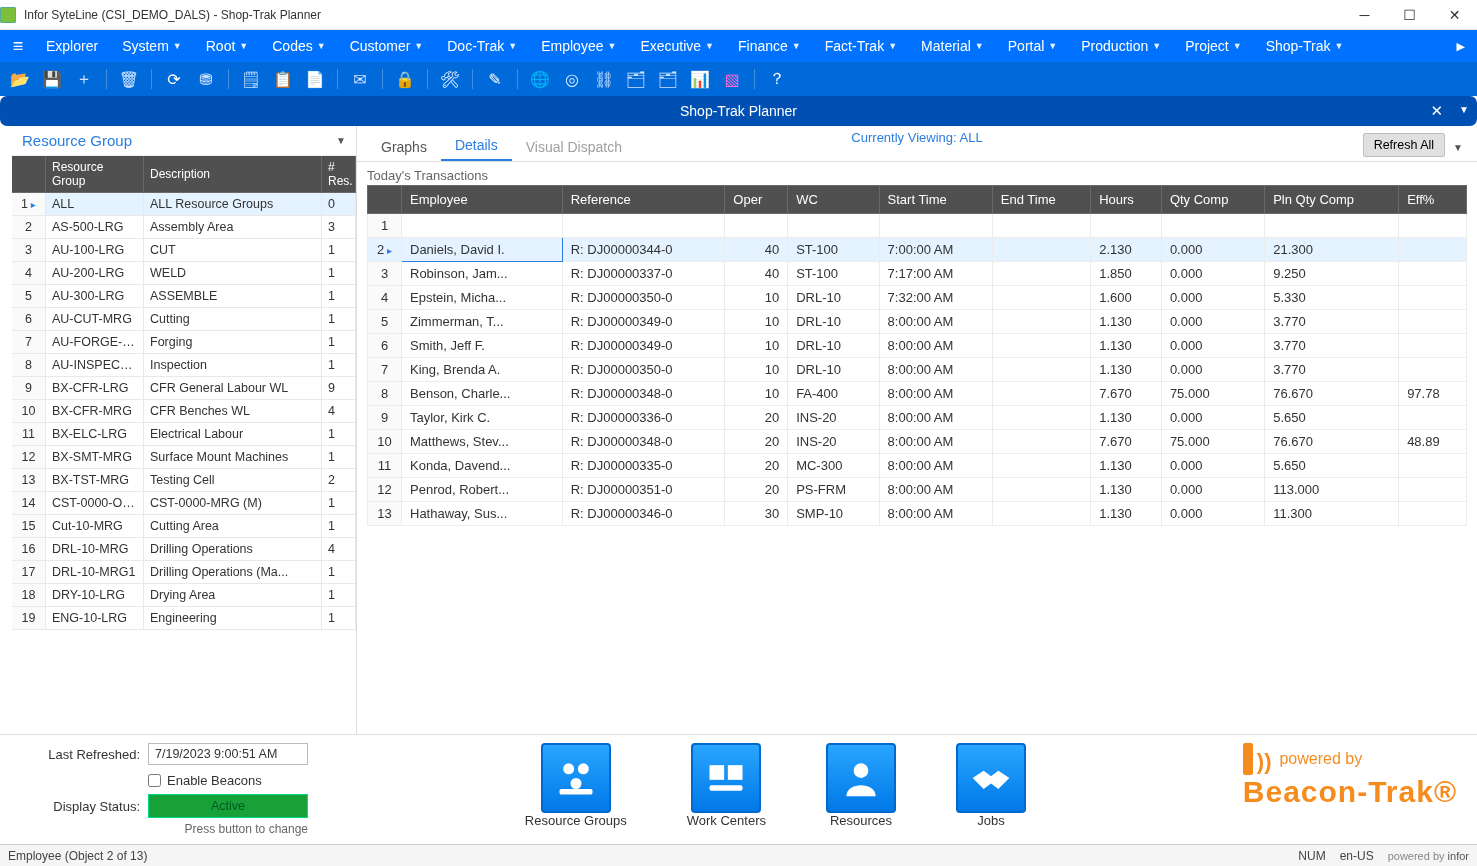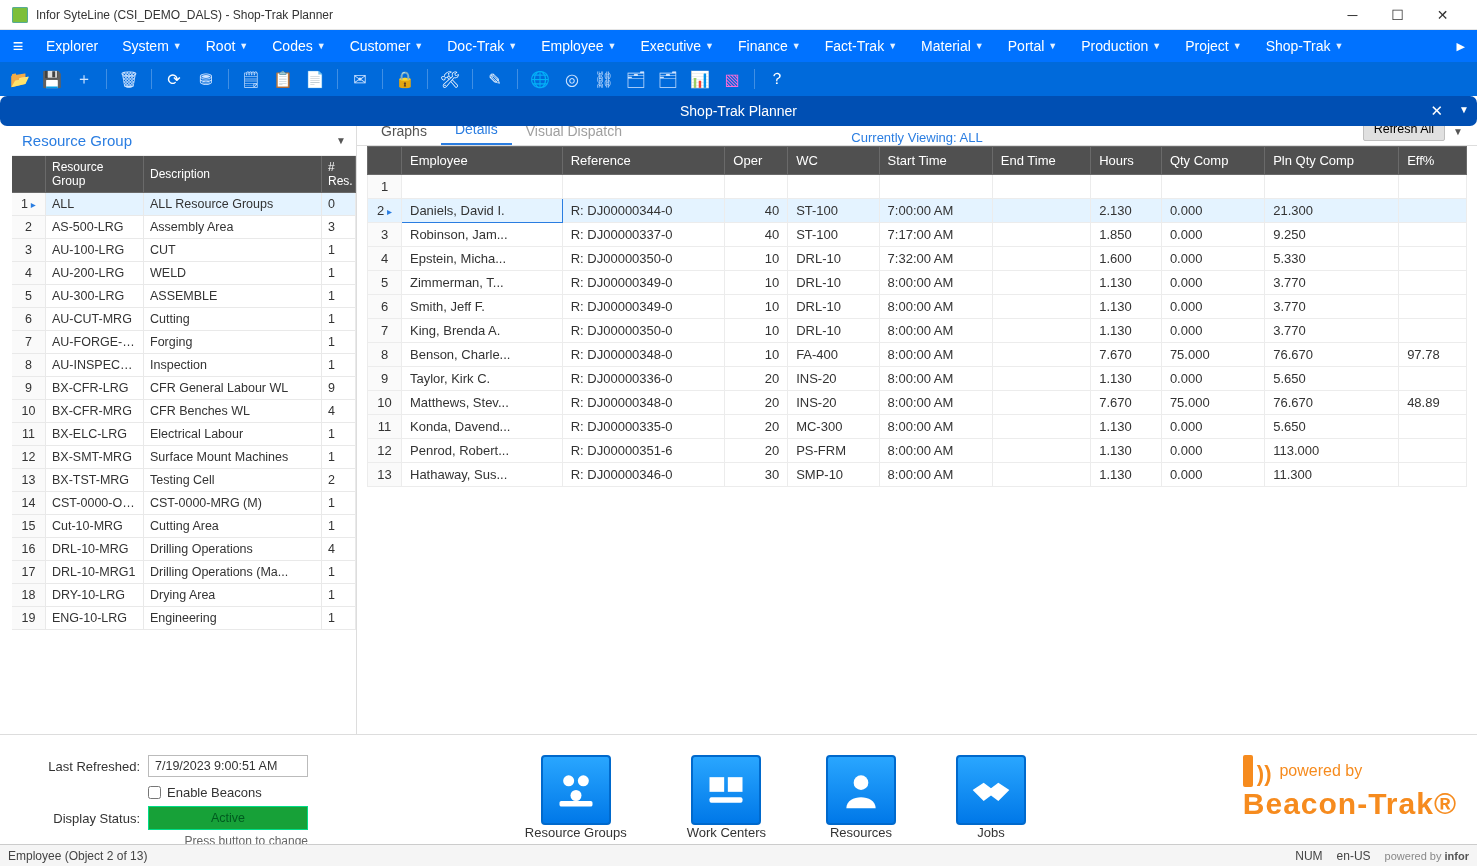--- a/index.html
+++ b/index.html
@@ -1,19 +1,19 @@
 <!DOCTYPE html>
 <html><head>
   <meta charset="utf-8">
   <style>
     * { box-sizing: border-box; margin: 0; padding: 0; font-family: "Segoe UI", Arial, sans-serif; }
     body { width:1477px; height:866px; overflow:hidden; background:#fff; display:flex; flex-direction:column; font-size:13px; color:#333; }
 
     
-    .titlebar { height:30px; display:flex; align-items:center; padding:0 12px; background:#fff; border-bottom:1px solid #e5e5e5;text-align:right; }
+    .titlebar { height:30px; display:flex; align-items:center; padding:0 0; background:#fff; border-bottom:1px solid #e5e5e5;text-align:right; }
     .titlebar .app-ico { width:16px; height:16px; background:#7cbf3a; border-radius:2px; margin-right:8px; box-shadow: inset 0 0 0 1px #5a9; }
     .titlebar .title { flex:0 0 auto; font-size:12px;}
     .titlebar .spacer { flex:1; }
     .titlebar .win-btn { width:45px; height:30px; display:flex; align-items:center; justify-content:center; font-size:14px; color:#333; }
 
     
     .menubar { height:32px; background:#0072ff; display:flex; align-items:center; color:#fff; font-size:14px; padding: 0 2px; }
     .menubar .hamburger { width:32px; text-align:center; font-size:18px;}
     .menubar .menu-item { padding:0 12px; display:flex; align-items:center; height:100%; cursor:pointer;}
     .menubar .menu-item .caret { margin-left:4px; font-size:9px; opacity:.9; }
@@ -42,41 +42,41 @@
     .grid-head > div { background:#505050; color:#fff; font-size:12px; padding:4px 6px; border-right:1px solid #6a6a6a; border-bottom:1px solid #6a6a6a; display:flex; align-items:center; }
     .grid-head .corner { padding:0; }
     .grid-rows { flex:1; overflow-y:auto; scrollbar-width:thin; }
     .grid-row > div { padding:4px 6px; border-right:1px solid #e9e9e9; border-bottom:1px solid #e9e9e9; font-size:12.5px; white-space:nowrap; overflow:hidden; text-overflow:ellipsis; }
     .grid-row .idx { text-align:center; color:#333; background:#fafafa; }
     .grid-row.sel { background:#e4f3ff; }
     .grid-row.sel .idx::after { content:" ▸"; color:#2a7de1; font-size:10px;}
 
     
     .right-panel { flex:1; display:flex; flex-direction:column; overflow:hidden; }
-    .right-top { height:20px; display:flex; align-items:flex-end; padding:0 10px; border-bottom:1px solid #ddd; position:relative; }
+    .right-top { height:36px; display:flex; align-items:flex-end; padding:0 10px; border-bottom:1px solid #ddd; position:relative; }
     .tab { padding:6px 14px 6px; font-size:14px; color:#555; cursor:pointer; }
     .tab.active { color:#2a7de1; border-bottom:2px solid #2a7de1; }
     .tab.disabled { color:#a0a0a0; }
     .viewing { position:absolute; left:50%; transform:translateX(-50%); top:4px; color:#2a7de1; font-size:13px; }
     .refresh-btn { margin-left:auto; margin-bottom:4px; background:#e0e0e0; border:1px solid #bfbfbf; padding:4px 10px; font-size:12.5px; cursor:pointer; border-radius:2px; }
     .refresh-dd { margin-left:4px; margin-bottom:4px; color:#555; font-size:10px; padding:4px;}
 
     .table-title { padding:6px 10px 2px; color:#666; font-size:13px; }
     .data-table-wrap { flex:1; overflow:auto; margin:0 10px 4px 10px; }
     table.data { border-collapse:collapse; width:100%; font-size:13px; }
     table.data th { background:#505050; color:#fff; text-align:left; padding:6px 8px; border:1px solid #6a6a6a; font-weight:normal; position:sticky; top:0; }
     table.data th.idx, table.data td.idx { width:34px; text-align:center; background:#fafafa; color:#333;}
     table.data th.idx { background:#505050; }
     table.data td { padding:4px 8px; border:1px solid #ececec; white-space:nowrap; }
     table.data tr.sel td { background:#e4f3ff; }
     table.data tr.sel td.idx::after { content:" ▸"; color:#2a7de1; font-size:10px;}
     table.data td.emp { border:1px solid #2a7de1 !important; } 
 
     
-    .footer-ctrls { height:110px; border-top:1px solid #ddd; display:flex; align-items:flex-start; padding:20px 20px; gap:50px; }
+    .footer-ctrls { height:110px; border-top:1px solid #ddd; display:flex; align-items:flex-start; padding:8px 20px; gap:50px; }
     .footer-left { display:grid; grid-template-columns:120px 160px; gap:6px 8px; align-items:center; font-size:13px;}
     .footer-left label { text-align:right; color:#333; }
     .ro-input { border:1px solid #bbb; padding:3px 6px; font-size:12.5px; background:#fff; color:#333; }
     .chk-row { display:flex; align-items:center; gap:6px; margin-top:2px; }
     .status-btn { background:#17a138; color:#0a5; border:1px solid #0d8; padding:4px 30px; font-size:12.5px; text-align:center; }
     .status-btn span { color:#005a1f; }
     .hint { grid-column:1 / span 2; text-align:right; color:#666; font-size:12px; margin-top:-2px;}
 
     .big-btns { display:flex; gap:60px; margin-left:auto; margin-right:auto;}
     .big-btn { display:flex; flex-direction:column; align-items:center; font-size:13px; color:#333; }
@@ -87,21 +87,21 @@
     .brand .row1 { display:flex; align-items:center; gap:8px; }
     .brand .beacon { display:flex; align-items:flex-end; gap:4px; }
     .brand .beacon .tower { width:10px; height:32px; background:#f68b1e; border-radius:2px; }
     .brand .pw { font-size:16px; font-weight:normal; }
     .brand .bt { font-size:30px; letter-spacing:1px; }
 
     
     .statusbar { height:22px; border-top:1px solid #ccc; background:#f5f5f5; display:flex; align-items:center; padding:0 8px; font-size:12px; color:#444;}
     .statusbar .right { margin-left:auto; display:flex; gap:14px; align-items:center; }
     .statusbar .infor { color:#888; font-size:11px; }
-    .statusbar .infor b { color:#555; font-weight:bold;}
+    .statusbar .infor b { color:#555; font-weight:normal;}
 
     ::-webkit-scrollbar { width:12px; height:12px;}
     ::-webkit-scrollbar-thumb { background:#c5c5c5; border-radius:2px;}
     ::-webkit-scrollbar-track { background:#f0f0f0;}
   </style>
 </head>
 <body>
 
 <div class="titlebar">
   <div class="app-ico"></div>
@@ -348,20 +348,21 @@
 
   <div class="right-panel">
     <div class="right-top">
       <div class="tab">Graphs</div>
       <div class="tab active">Details</div>
       <div class="tab disabled">Visual Dispatch</div>
       <div class="viewing">Currently Viewing: ALL</div>
       <button class="refresh-btn">Refresh All</button>
       <span class="refresh-dd">▼</span>
     </div>
+    <div class="table-title">Today's Transactions</div>
     <div class="data-table-wrap">
       <table class="data">
         <thead>
             <tr id="dt-head">
               <th class="idx"></th>
               <th>Employee</th>
               <th>Reference</th>
               <th>Oper</th>
               <th>WC</th>
               <th>Start Time</th>
@@ -512,21 +513,21 @@
               <td class="">8:00:00 AM</td>
               <td class=""></td>
               <td class="">1.130</td>
               <td class="">0.000</td>
               <td class="">5.650</td>
               <td class=""></td>
             </tr>
             <tr>
               <td class="idx">12</td>
               <td class="">Penrod, Robert...</td>
-              <td class="">R: DJ00000351-6</td>
+              <td class="">R: DJ00000351-0</td>
               <td class="" style="text-align:right;">20</td>
               <td class="">PS-FRM</td>
               <td class="">8:00:00 AM</td>
               <td class=""></td>
               <td class="">1.130</td>
               <td class="">0.000</td>
               <td class="">113.000</td>
               <td class=""></td>
             </tr>
             <tr>

